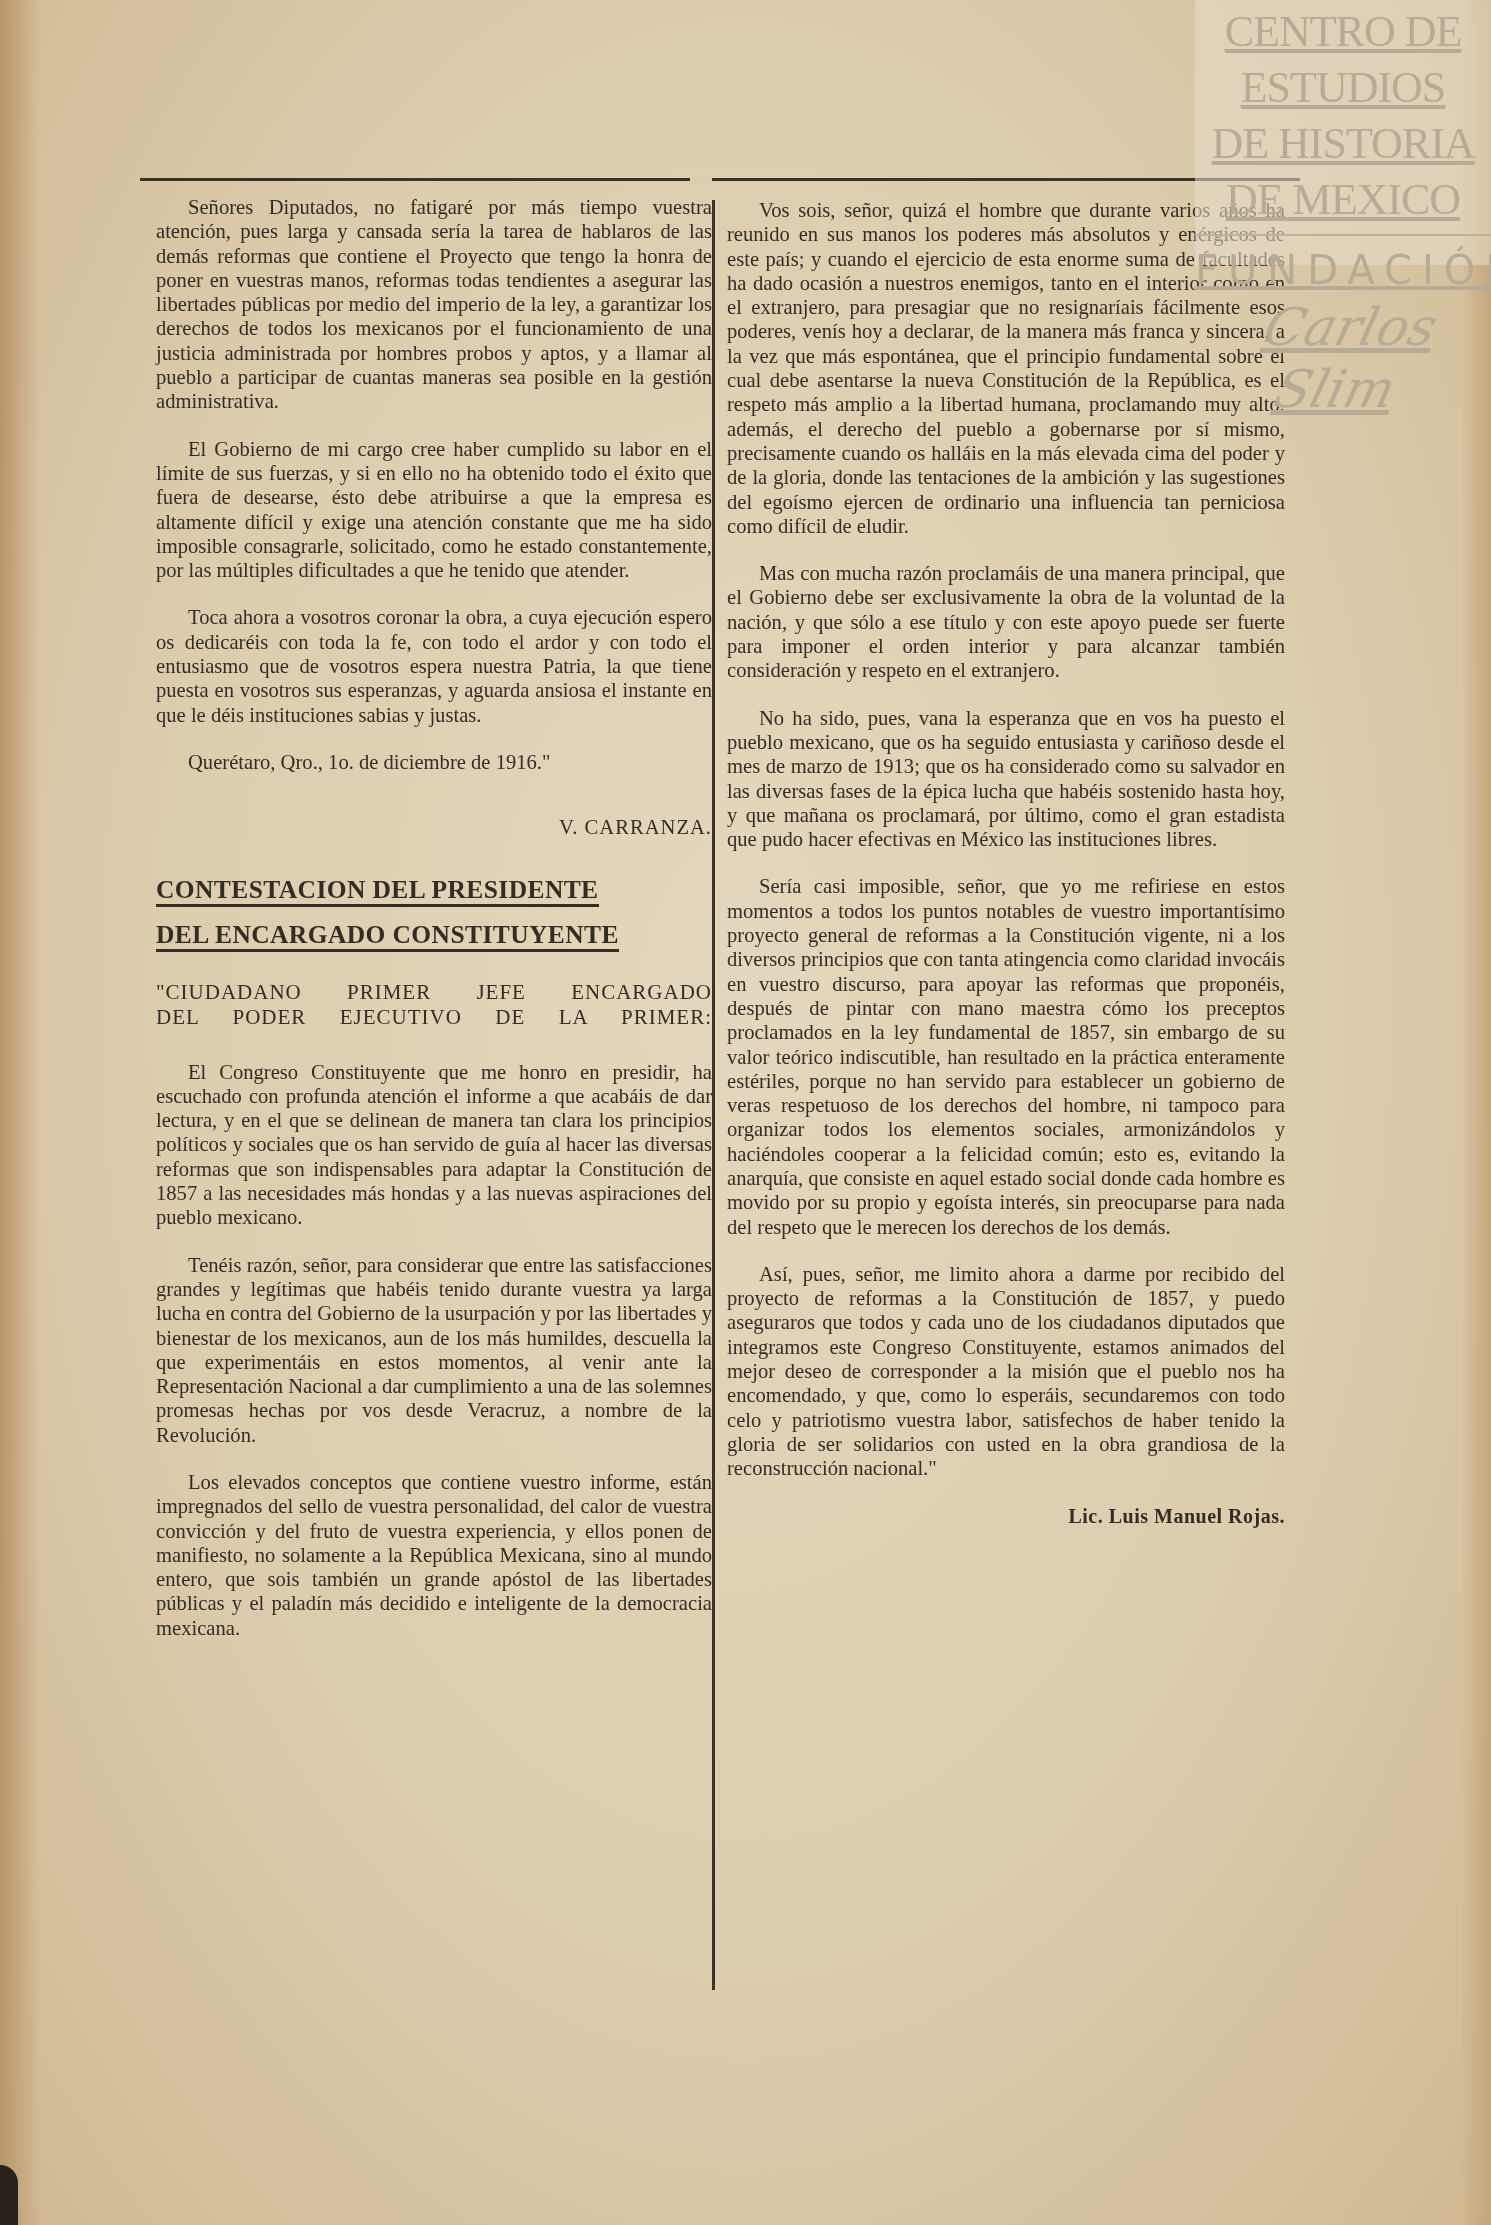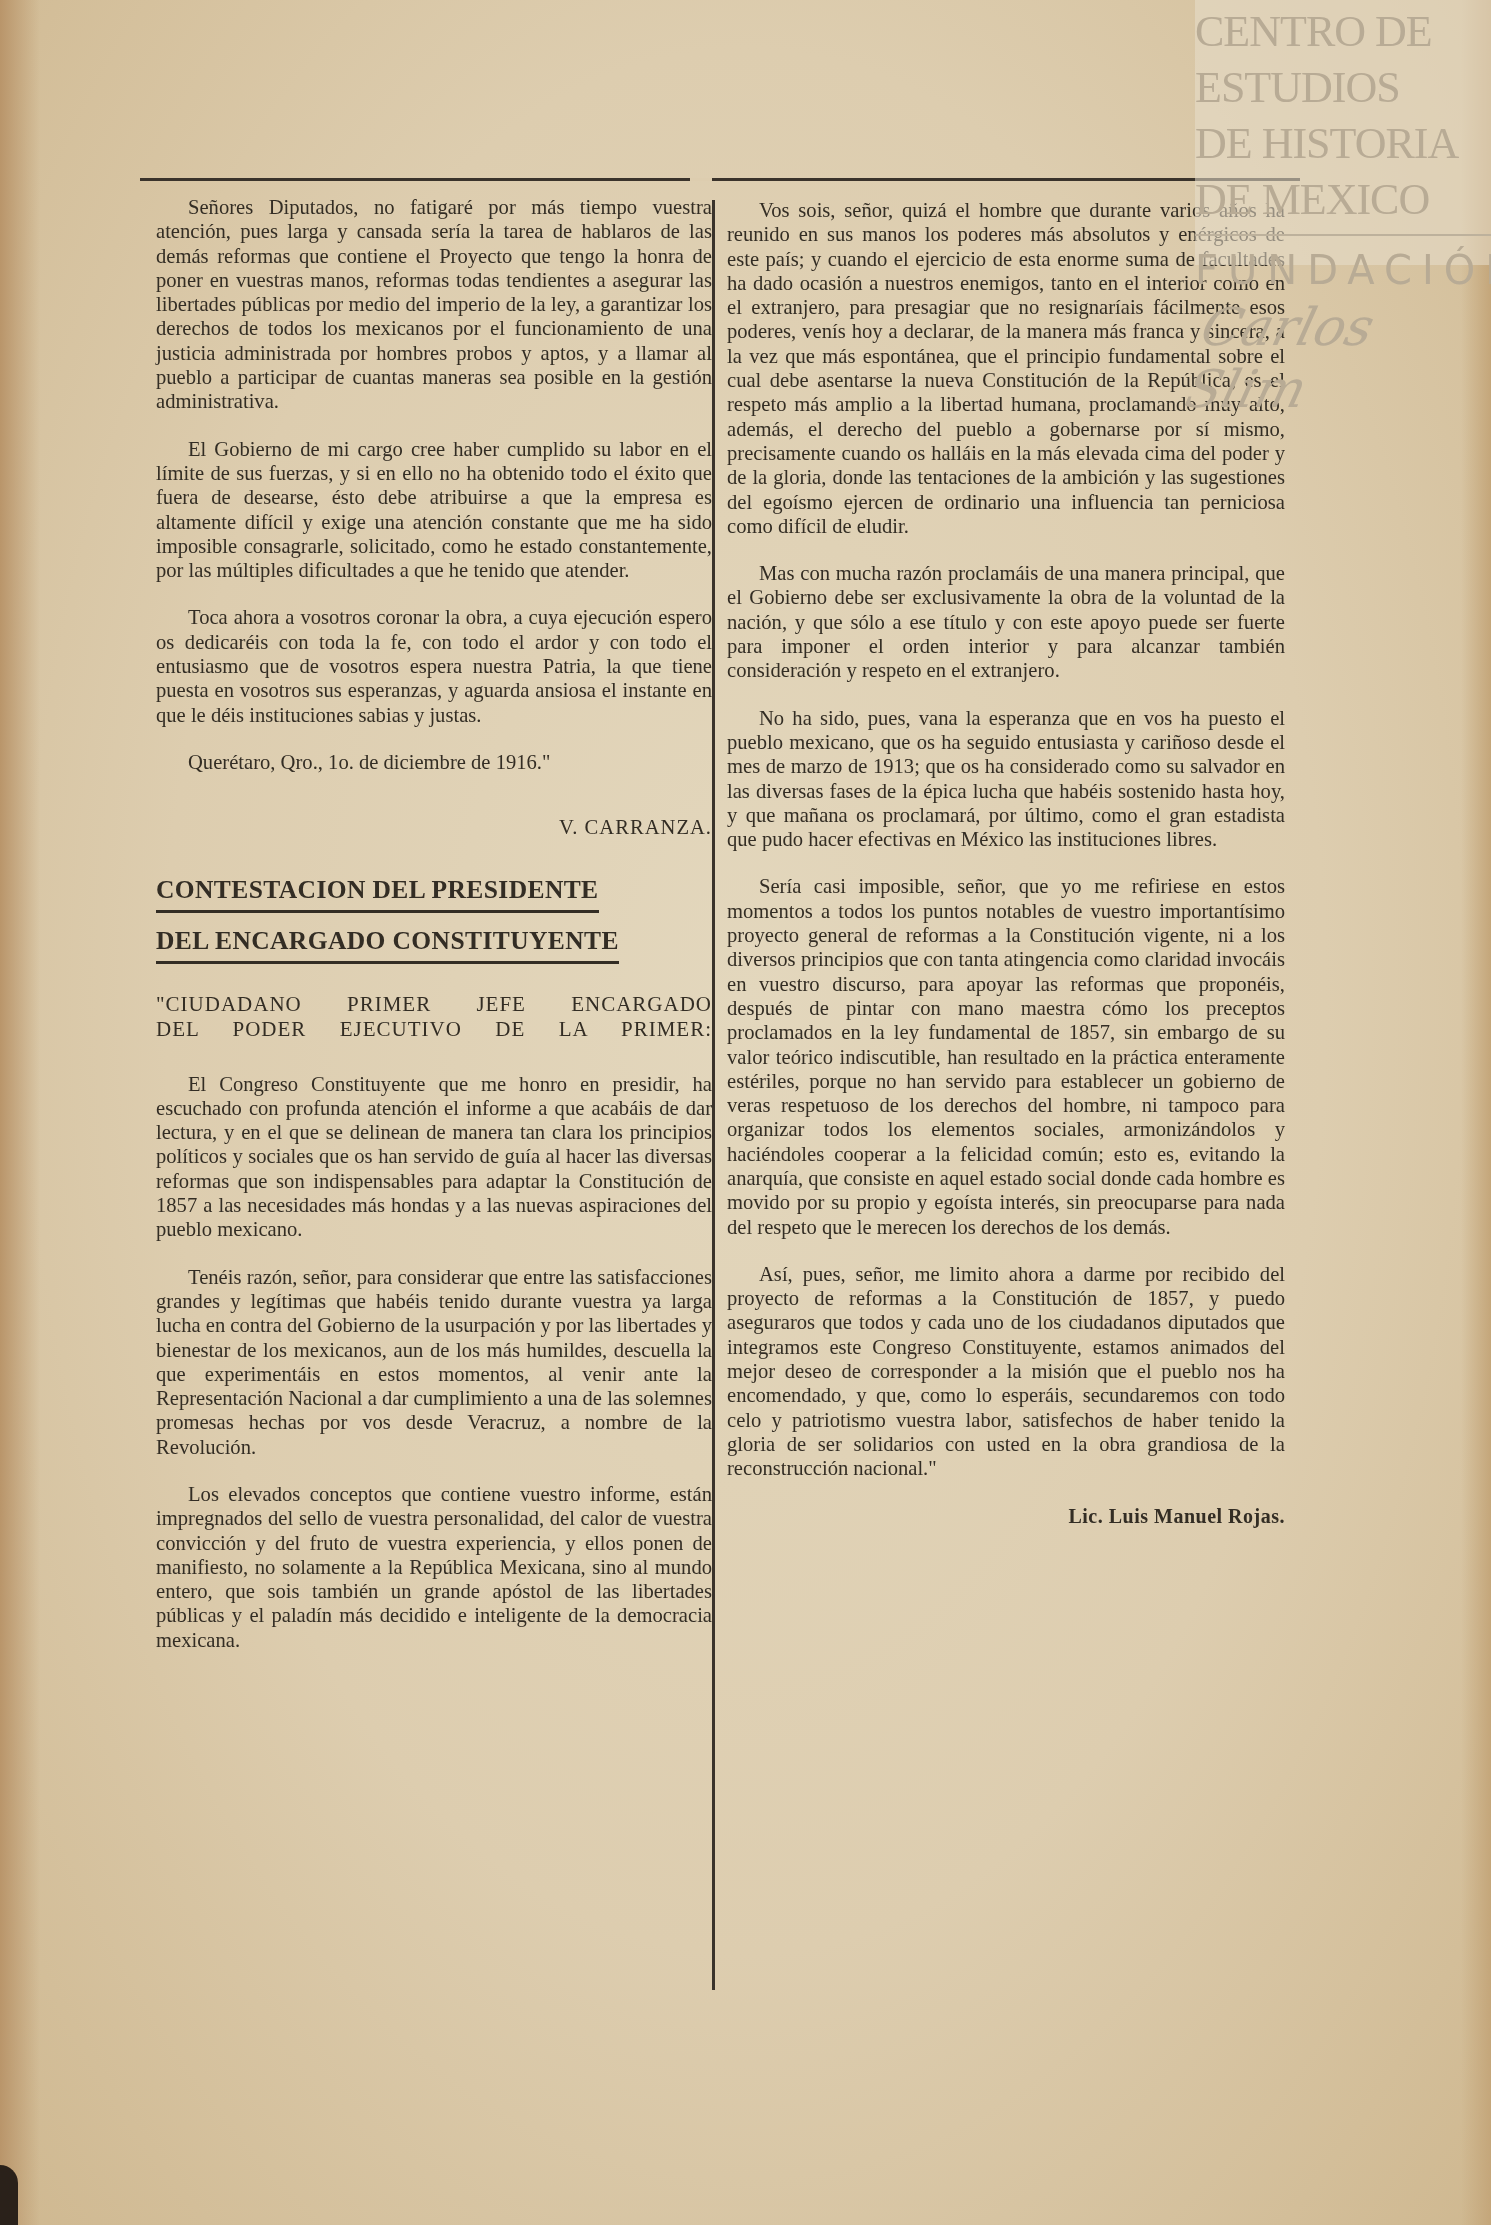--- a/index.html
+++ b/index.html
@@ -25,23 +25,23 @@
   }
   .corner-shadow {
     position: absolute; left: 0; bottom: 0; width: 18px; height: 60px;
     background: #2a211a; border-radius: 0 60px 0 0;
   }
 
   
   .watermark {
     position: absolute; left: 1195px; top: 0; width: 296px; height: 265px;
     background: rgba(232,223,204,0.55);
-    color: #b8ab95;
+    text-align: center; color: #b8ab95;
     font-family: "Liberation Serif", serif;
-    z-index: 3; pointer-events: none;
+    z-index: 3; pointer-events: none; text-decoration: underline;
   }
   .wm-line { font-size: 44px; line-height: 56px; letter-spacing: -1px; }
   .wm-line.first { margin-top: 4px; }
   .wm-rule { border-top: 2px solid #bdb19c; margin: 6px 0 8px 0; }
   .wm-fund { font-family: "DejaVu Sans", sans-serif; font-size: 40px; letter-spacing: 10px; line-height: 52px; }
   .wm-sign { font-family: "DejaVu Serif", serif; font-style: italic; font-size: 52px; line-height: 62px; transform: skewX(-14deg); }
 
   
   .running-head {
     position: absolute; left: 275px; top: 140px; width: 990px; height: 30px;
@@ -73,21 +73,21 @@
     border-left: 3px solid #3a332b;
   }
   .para { margin: 0 0 23px 0; text-indent: 32px; }
   .dateline { margin: 0 0 41px 0; text-indent: 32px; }
   .signature { text-align: right; margin: 0 0 36px 0; letter-spacing: 1px; }
   .signature.bold { font-weight: bold; letter-spacing: 0.5px; font-size: 20px; text-align: right; }
 
   .section-title {
     font-weight: bold; font-size: 25.5px; line-height: 28px;
     letter-spacing: 0.4px; display: inline-block;
-    border-bottom: 3px solid #332d24; padding-bottom: 6px; margin-bottom: 14px;
+    border-bottom: 3px solid #332d24; margin-bottom: 14px;
     text-align: left; white-space: nowrap;
   }
   .title-wrap { margin-bottom: 14px; }
   .salutation {
     text-align: justify; text-align-last: justify;
     letter-spacing: 1px; margin: 12px 0 30px 0; line-height: 25px;
     font-size: 21px;
   }
   .salutation span { display: block; text-align: justify; text-align-last: justify; }
 </style>

